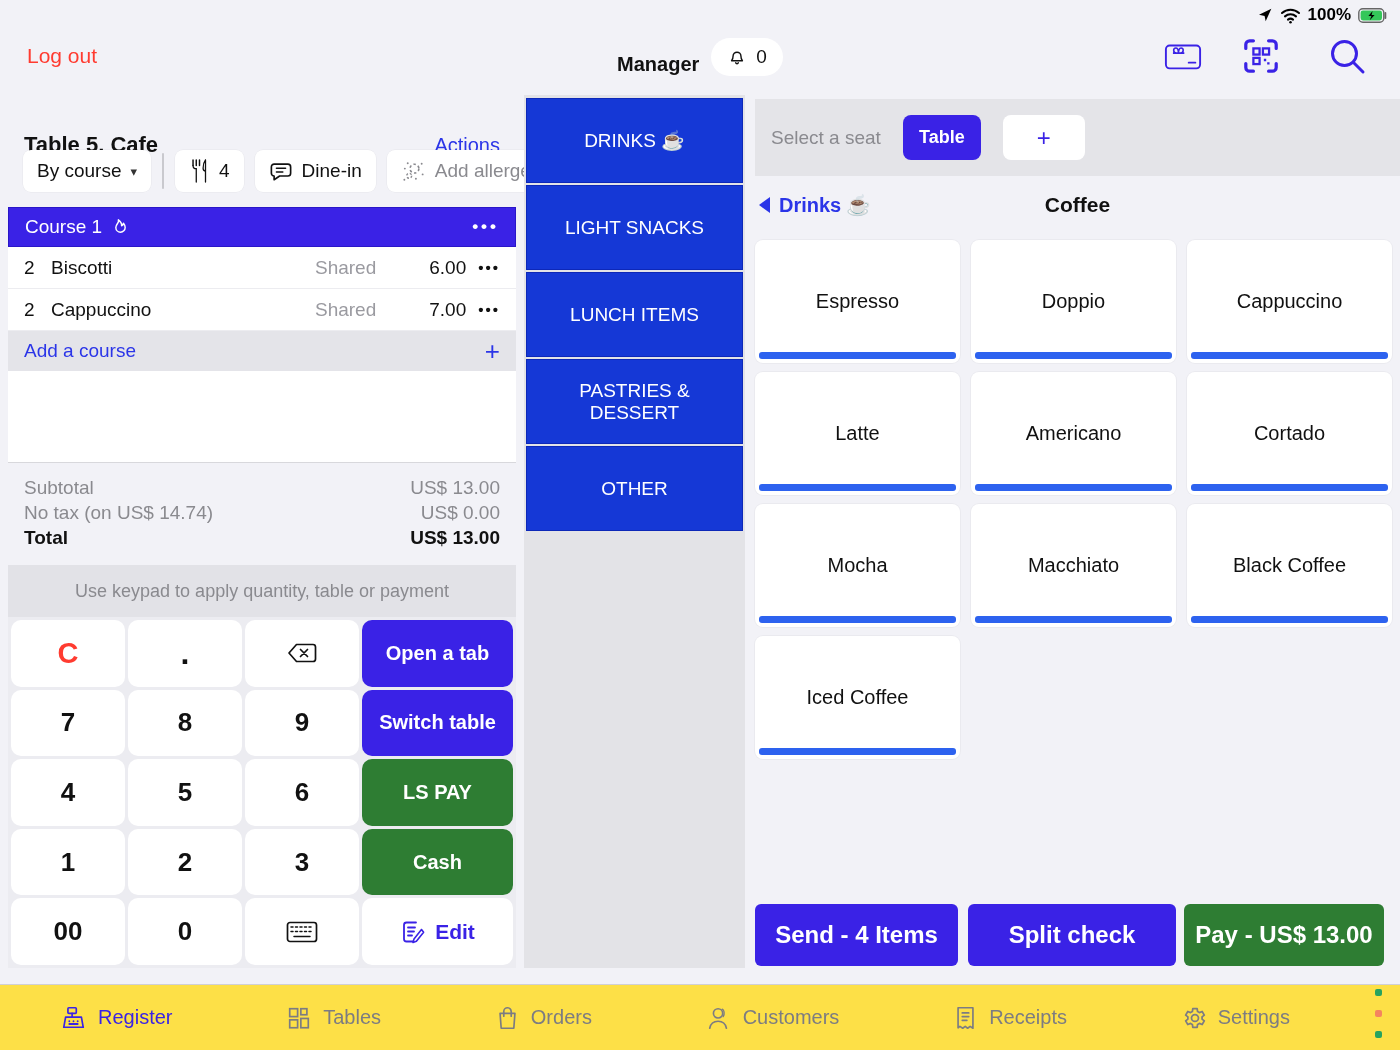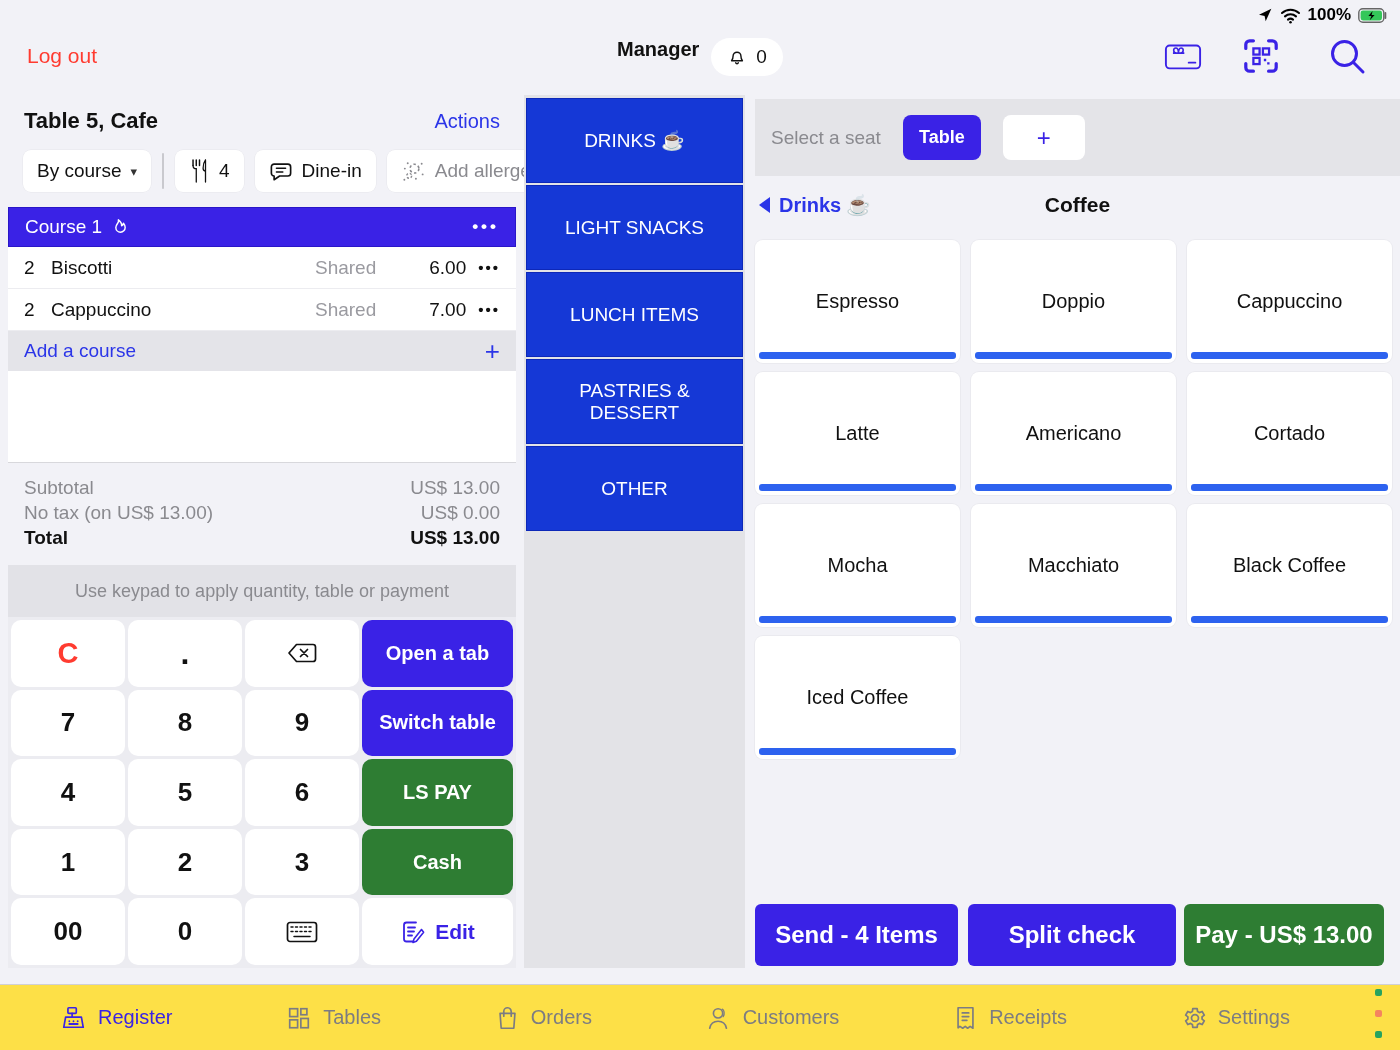--- a/index.html
+++ b/index.html
@@ -8,28 +8,28 @@
     position:relative; width:1400px; height:1050px;
     background:#f2f2f7; overflow:hidden;
     font-family:"Liberation Sans", sans-serif; color:#111;
   }
   
   .statusbar{ position:absolute; top:5px; right:12px; display:flex; align-items:center; gap:7px;
     font-size:17px; font-weight:700; color:#000; }
   .battery{ position:relative; width:30px; height:15px; }
   
   .logout{ position:absolute; left:27px; top:44px; font-size:21px; color:var(--red,#ff3b30); cursor:pointer; }
-  .hdr-center{ position:absolute; left:0; right:0; top:38px; display:flex; justify-content:center; align-items:flex-start; gap:12px; }
+  .hdr-center{ position:absolute; left:0; right:0; top:38px; display:flex; justify-content:center; align-items:flex-end; gap:12px; }
   .hdr-user{ font-size:20px; font-weight:700; }
   .bell-pill{ display:flex; align-items:center; gap:9px; background:#fff; border-radius:20px; height:38px; padding:0 16px; font-size:19px; }
   .hdr-icon{ position:absolute; top:36px; width:40px; height:40px; display:flex; align-items:center; justify-content:center; cursor:pointer; }
   .hdr-icon.gift{ left:1163px; } .hdr-icon.qr{ left:1241px; } .hdr-icon.search{ left:1327px; }
   
   .panel-title-row{ position:absolute; left:8px; top:108px; width:508px; display:flex; align-items:baseline; padding:0 16px; }
-  .panel-title{ font-size:22px; font-weight:700; }
+  .panel-title{ font-size:22px; font-weight:700;margin-top:24px; }
   .actions-link{ margin-left:auto; font-size:20px; color:#2b35e8; cursor:pointer; }
   .pills{ position:absolute; left:23px; top:150px; display:flex; align-items:center; gap:11px; height:42px; }
   .pill{ display:flex; align-items:center; gap:9px; background:#fff; border-radius:8px; height:42px; padding:0 14px; font-size:19px; box-shadow:0 0 0 0.5px rgba(0,0,0,0.05); cursor:pointer; }
   .pill .caret{ font-size:13px; color:#333; }
   .pill.allergen{ color:#8a8a8f; }
   .pill-divider{ width:2px; height:36px; background:#c9c9ce; border-radius:1px; }
   .order-block{ position:absolute; left:8px; top:207px; width:508px; height:255px; background:#fff; }
   .course-bar{ display:flex; align-items:center; height:40px; background:var(--accent,#3a22e6); border:1px solid #2a16c8; color:#fff; padding:0 16px; font-size:19px; gap:10px; }
   .more-dots{ margin-left:auto; letter-spacing:3px; font-weight:700; font-size:17px; }
   .order-row{ display:flex; align-items:center; height:42px; padding:0 16px; background:#fff; border-bottom:1px solid #ececf0; font-size:19px; }
@@ -218,21 +218,21 @@
       <span class="plus">+</span>
     </div>
   </div>
 
   <div class="totals">
     <div class="trow">
       <span>Subtotal</span>
       <span>US$ 13.00</span>
     </div>
     <div class="trow">
-      <span>No tax (on US$ 13.00)</span>
+      <span>No tax (on US$ 14.74)</span>
       <span>US$ 0.00</span>
     </div>
     <div class="trow total">
       <span>Total</span>
       <span>US$ 13.00</span>
     </div>
   </div>
 
   <div class="hint">Use keypad to apply quantity, table or payment</div>
 

